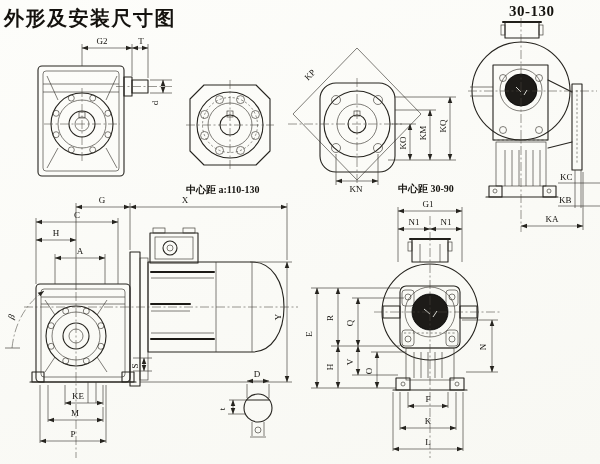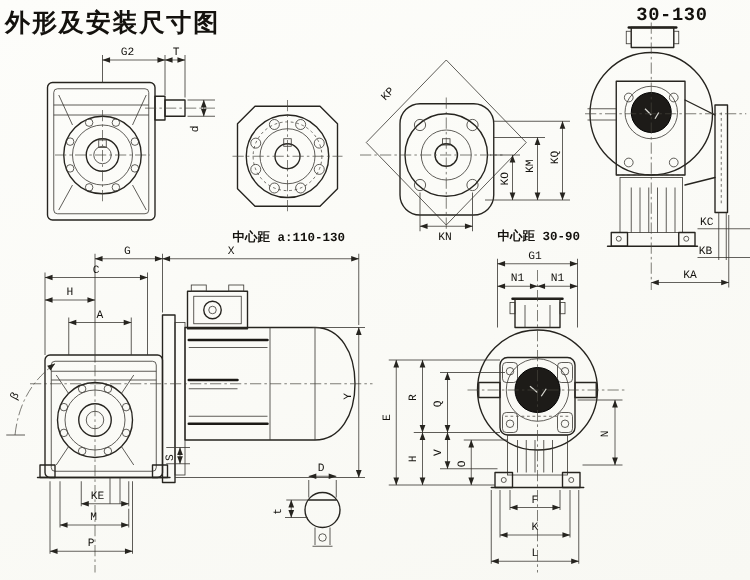--- a/index.html
+++ b/index.html
@@ -1,19 +1,19 @@
 <!DOCTYPE html>
 <html><head>
 <meta charset="utf-8">
 <style>
   html,body{margin:0;padding:0}
   .sheet{
     width:600px;height:464px;position:relative;overflow:hidden;
     background:linear-gradient(160deg,#fdfdfa 0%,#f8f8f3 100%);
-    font-family:Liberation Mono, monospace;
+    font-family:Liberation Serif, serif;
     text-align:center;
   }
   svg{display:block}
   
   .o{stroke:#26241f;stroke-width:1.1;fill:none;stroke-linecap:round;stroke-linejoin:round}
   .b{stroke:#1c1a16;stroke-width:2;fill:none;stroke-linecap:round}
   .t{stroke:#3a3832;stroke-width:.65;fill:none}
   .d{stroke:#302e28;stroke-width:.6;fill:none}
   .cl{stroke:#45433c;stroke-width:.55;fill:none;stroke-dasharray:9 2.5 2 2.5}
   .dt{stroke:#45433c;stroke-width:.6;fill:none;stroke-dasharray:2.2 2.2}

